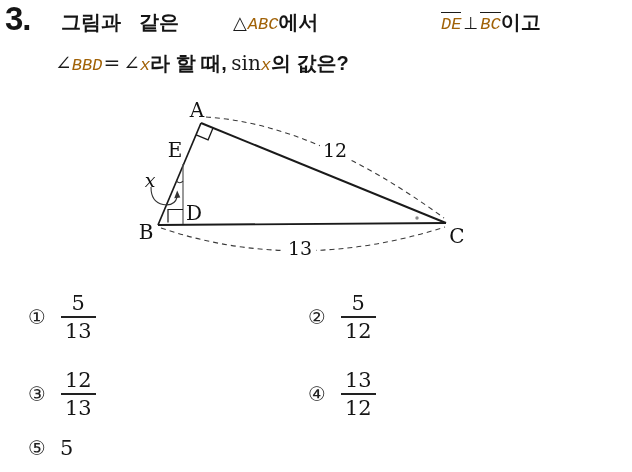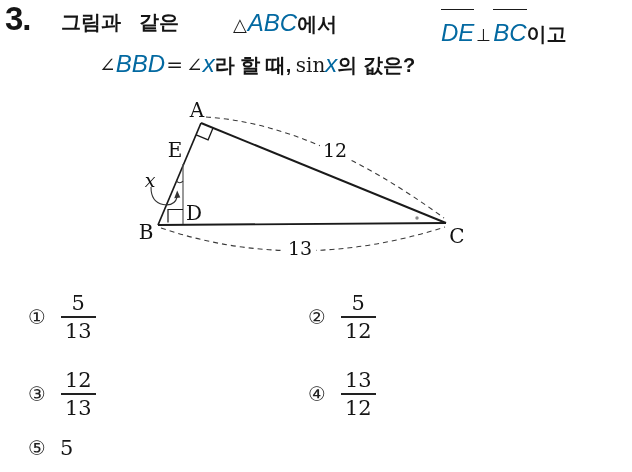--- a/index.html
+++ b/index.html
@@ -8,23 +8,23 @@
     overflow:hidden;color:#111;
     font-family:"Liberation Sans","DejaVu Sans",sans-serif;
   }
   
   .qnum{
     position:absolute;left:5px;top:0px;
     font-size:33px;font-weight:700;letter-spacing:-1px;color:#151515;
   }
   .qline{position:absolute;white-space:nowrap;}
   .kb{font-weight:700;font-size:20px;color:#151515;letter-spacing:0px;}
-  .mit{font-family:Liberation Sans, sans-serif;font-style:italic;font-size:24px;color:#0369a1;}
+  .mit{font-family:Liberation Mono, monospace;font-style:italic;font-size:17px;color:#a16207;}
   .rm{font-family:"DejaVu Serif","Liberation Serif",serif;font-size:20px;color:#1a1a1a;}
-  .ovl{border-top:1.6px solid #1a1a1a;padding-top:12px;display:inline-block;line-height:22px;text-align:right;}
+  .ovl{border-top:1.6px solid #1a1a1a;padding-top:0px;display:inline-block;line-height:22px;text-align:right;}
   .perp{font-family:"DejaVu Sans",sans-serif;font-size:17px;color:#1a1a1a;padding:0 2px;}
   .tri{font-family:"DejaVu Sans",sans-serif;font-size:18px;color:#1a1a1a;padding-right:1px;}
   .sp-eq{padding:0 3px 0 1px;}
   
   .fig{position:absolute;left:0;top:0;}
   
   .choice{
     position:absolute;display:flex;align-items:center;height:60px;
   }
   .cnum{
@@ -50,21 +50,21 @@
 
   <div class="qnum">3.</div>
 
   <div class="qline" style="left:61px;top:9px;">
     <span class="kb" style="position:absolute;left:0px;">그림과</span>
     <span class="kb" style="position:absolute;left:78px;">같은</span>
     <span style="position:absolute;left:172px;"><span class="tri">△</span><span class="mit">ABC</span><span class="kb">에서</span></span>
     <span style="position:absolute;left:380px;"><span class="ovl"><span class="mit">DE</span></span><span class="perp">⊥</span><span class="ovl"><span class="mit">BC</span></span><span class="kb">이고</span></span>
   </div>
 
-  <div class="qline" style="left:55px;top:50px;margin-left:44px;">
+  <div class="qline" style="left:55px;top:50px;">
     <span class="rm">∠</span><span class="mit">BBD</span><span class="rm sp-eq">=</span><span class="rm">∠</span><span class="mit">x</span><span class="kb">라 할 때,</span>
     <span class="rm">sin</span><span class="mit">x</span><span class="kb">의 값은?</span>
   </div>
 
   <svg class="fig" width="632" height="472" viewBox="0 0 632 472">
 
     <path d="M206,117 Q315,124 444,218" fill="none" stroke="#3a3a3a" stroke-width="1.1" stroke-dasharray="5 4"></path>
     <path d="M161,228 Q297,274 445,227" fill="none" stroke="#3a3a3a" stroke-width="1.1" stroke-dasharray="5 4"></path>
     <rect x="320" y="138" width="30" height="22" fill="#ffffff"></rect>
     <rect x="284" y="237" width="32" height="22" fill="#ffffff"></rect>

